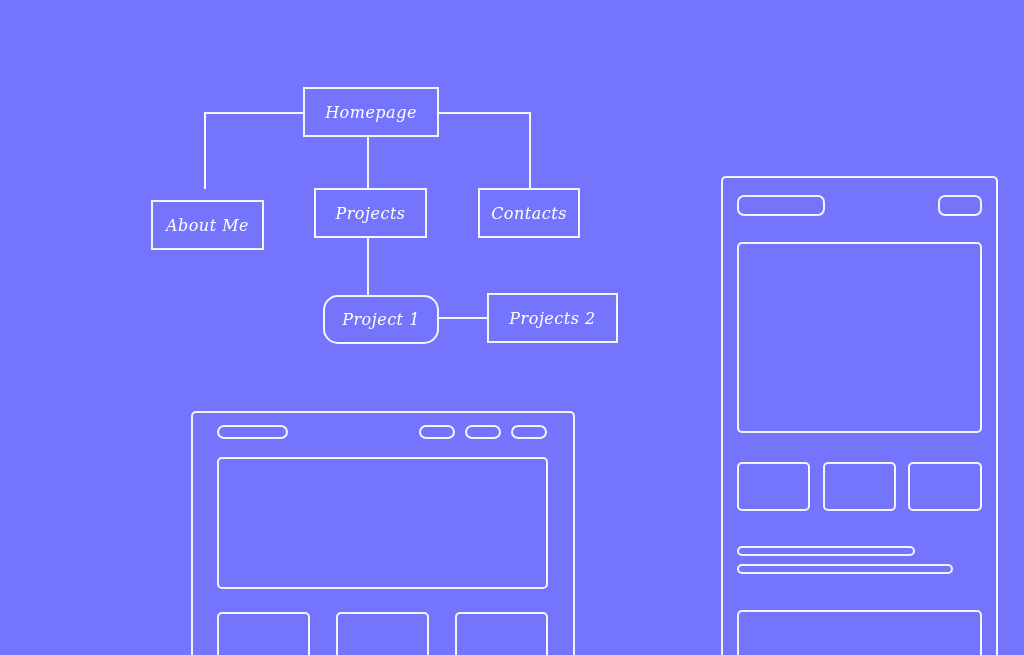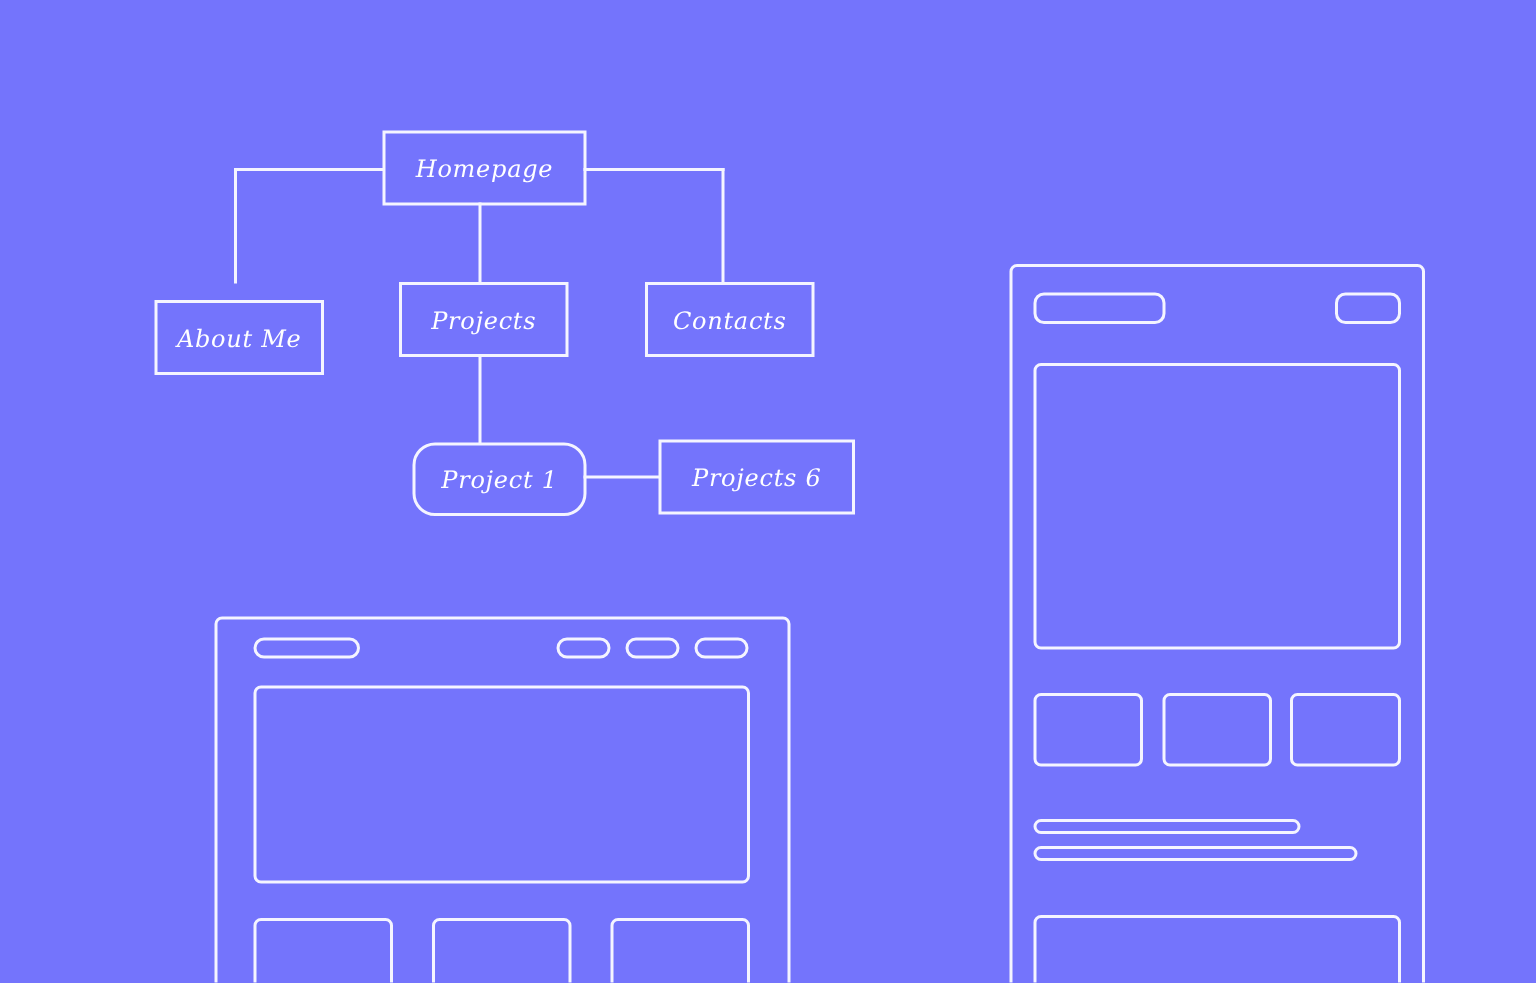--- a/index.html
+++ b/index.html
@@ -2,21 +2,21 @@
 <html><head>
   <meta charset="utf-8">
   <style>
     html, body { margin: 0; padding: 0; }
     body {
       width: 1024px; height: 655px; overflow: hidden;
       background: #7474FC;
       position: relative;
       font-family: "DejaVu Sans", sans-serif;
     }
-    .abs { position: absolute; box-sizing: border-box; }
+    .abs { position: absolute; box-sizing: border-box; margin-left: 48px; }
     .node {
       border: 2px solid #F4F4FF;
       display: flex; align-items: center; justify-content: center;
       color: #FFFFFF;
       font-family: "DejaVu Serif", serif;
       font-style: italic;
       font-size: 16px;
       letter-spacing: 0.5px;
       white-space: nowrap;
     }
@@ -56,30 +56,30 @@
   </div>
 
   <div class="abs node" style="left:103px; top:200px; width:113px; height:50px;">
     <span>About Me</span>
   </div>
 
   <div class="abs node" style="left:266px; top:188px; width:113px; height:50px;justify-content:center;">
     <span>Projects</span>
   </div>
 
-  <div class="abs node" style="left:430px; top:188px; width:113px; height:50px;font-style:italic;">
+  <div class="abs node" style="left:430px; top:188px; width:102px; height:50px;font-style:italic;">
     <span>Contacts</span>
   </div>
 
   <div class="abs node" style="left:275px; top:295px; width:116px; height:49px;border-radius:15px;">
     <span>Project 1</span>
   </div>
 
   <div class="abs node" style="left:439px; top:293px; width:131px; height:50px;">
-    <span>Projects 6</span>
+    <span>Projects 2</span>
   </div>
 </div>
 
 <div>
   <div class="abs wf" style="left:143px; top:411px; width:384px; height:260px;"></div>
 
   <div class="abs pill" style="left:169px; top:425px; width:71px; height:14px;"></div>
 
   <div class="abs pill" style="left:371px; top:425px; width:36px; height:14px;"></div>
   <div class="abs pill" style="left:417px; top:425px; width:36px; height:14px;"></div>

